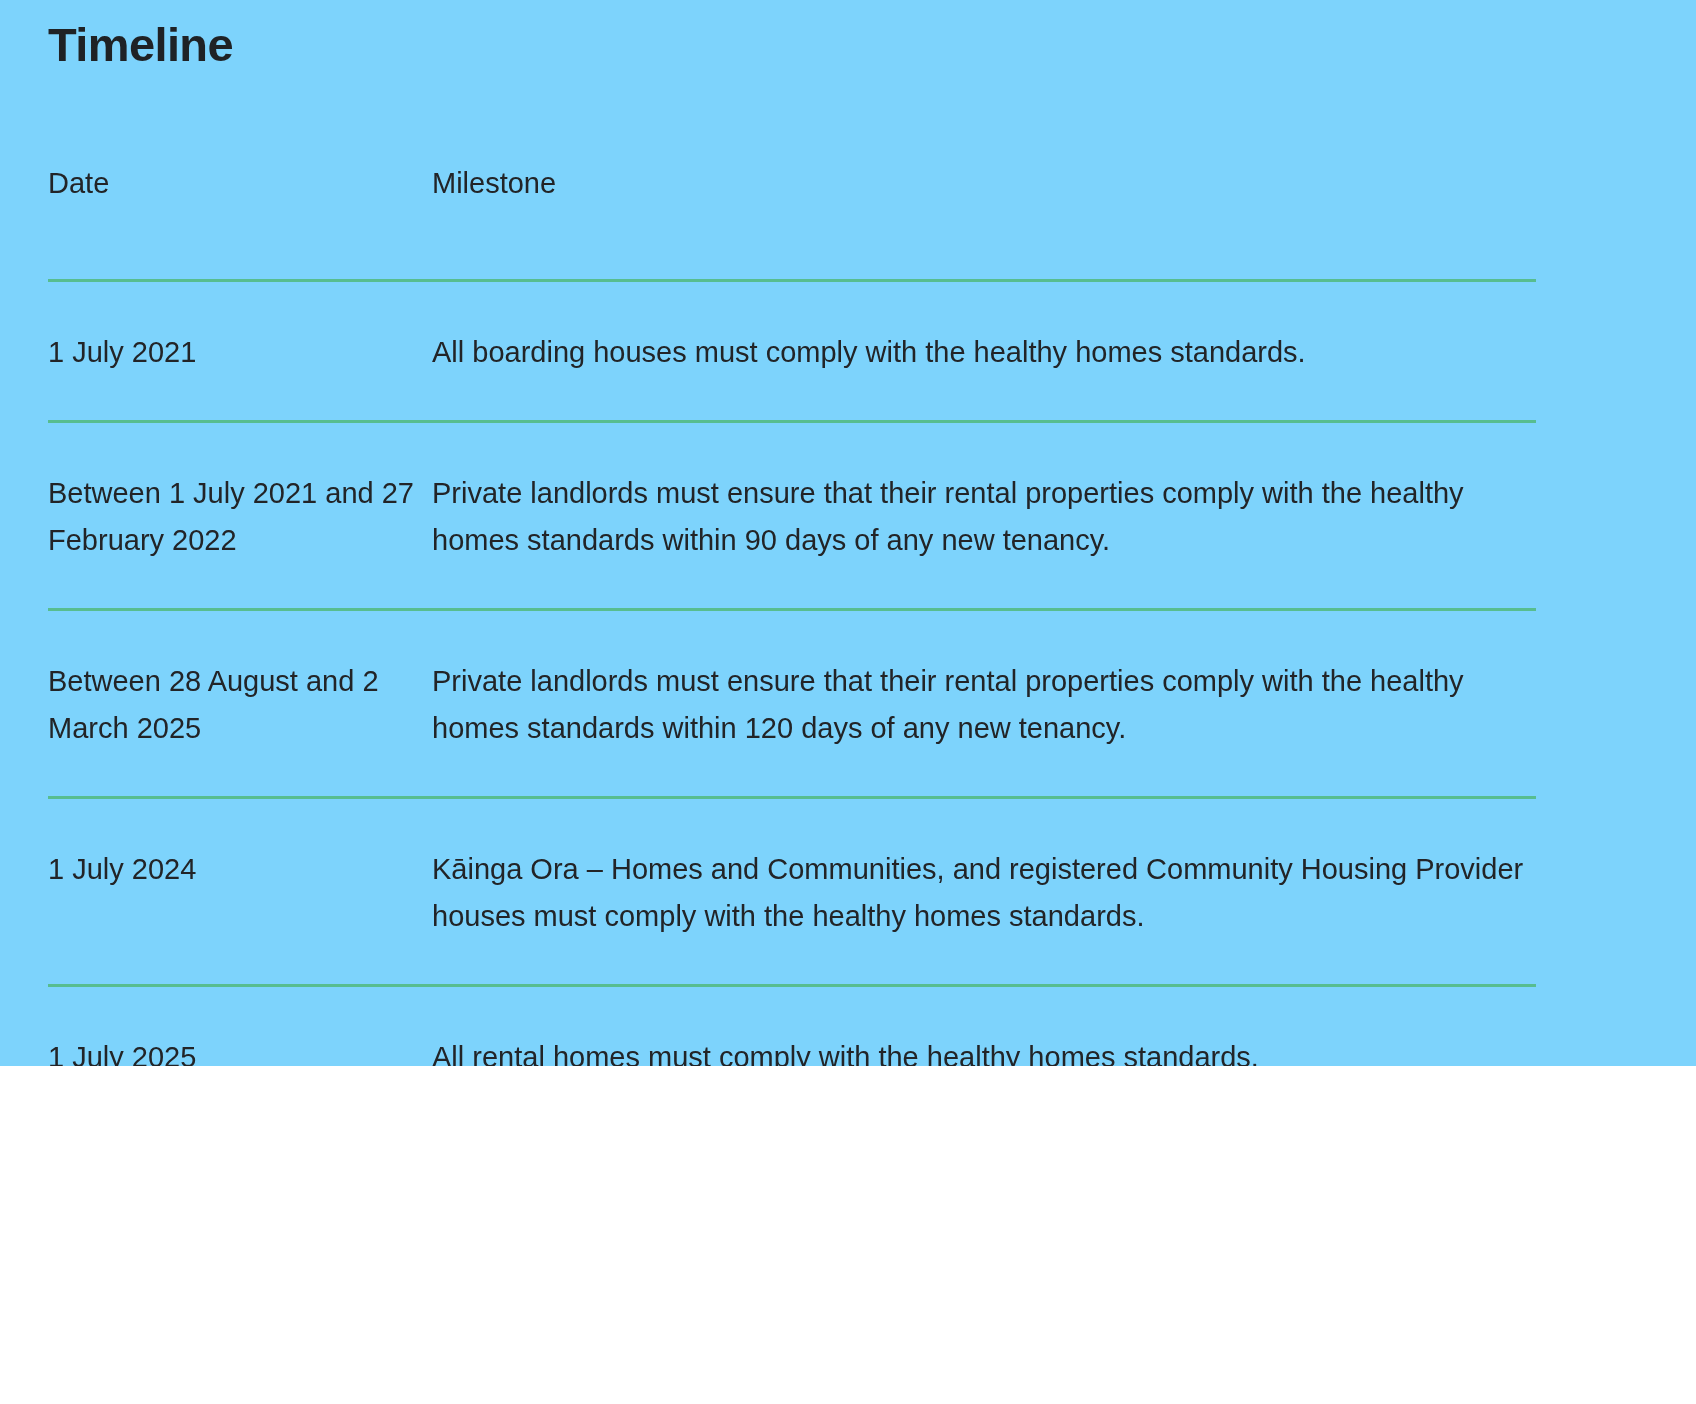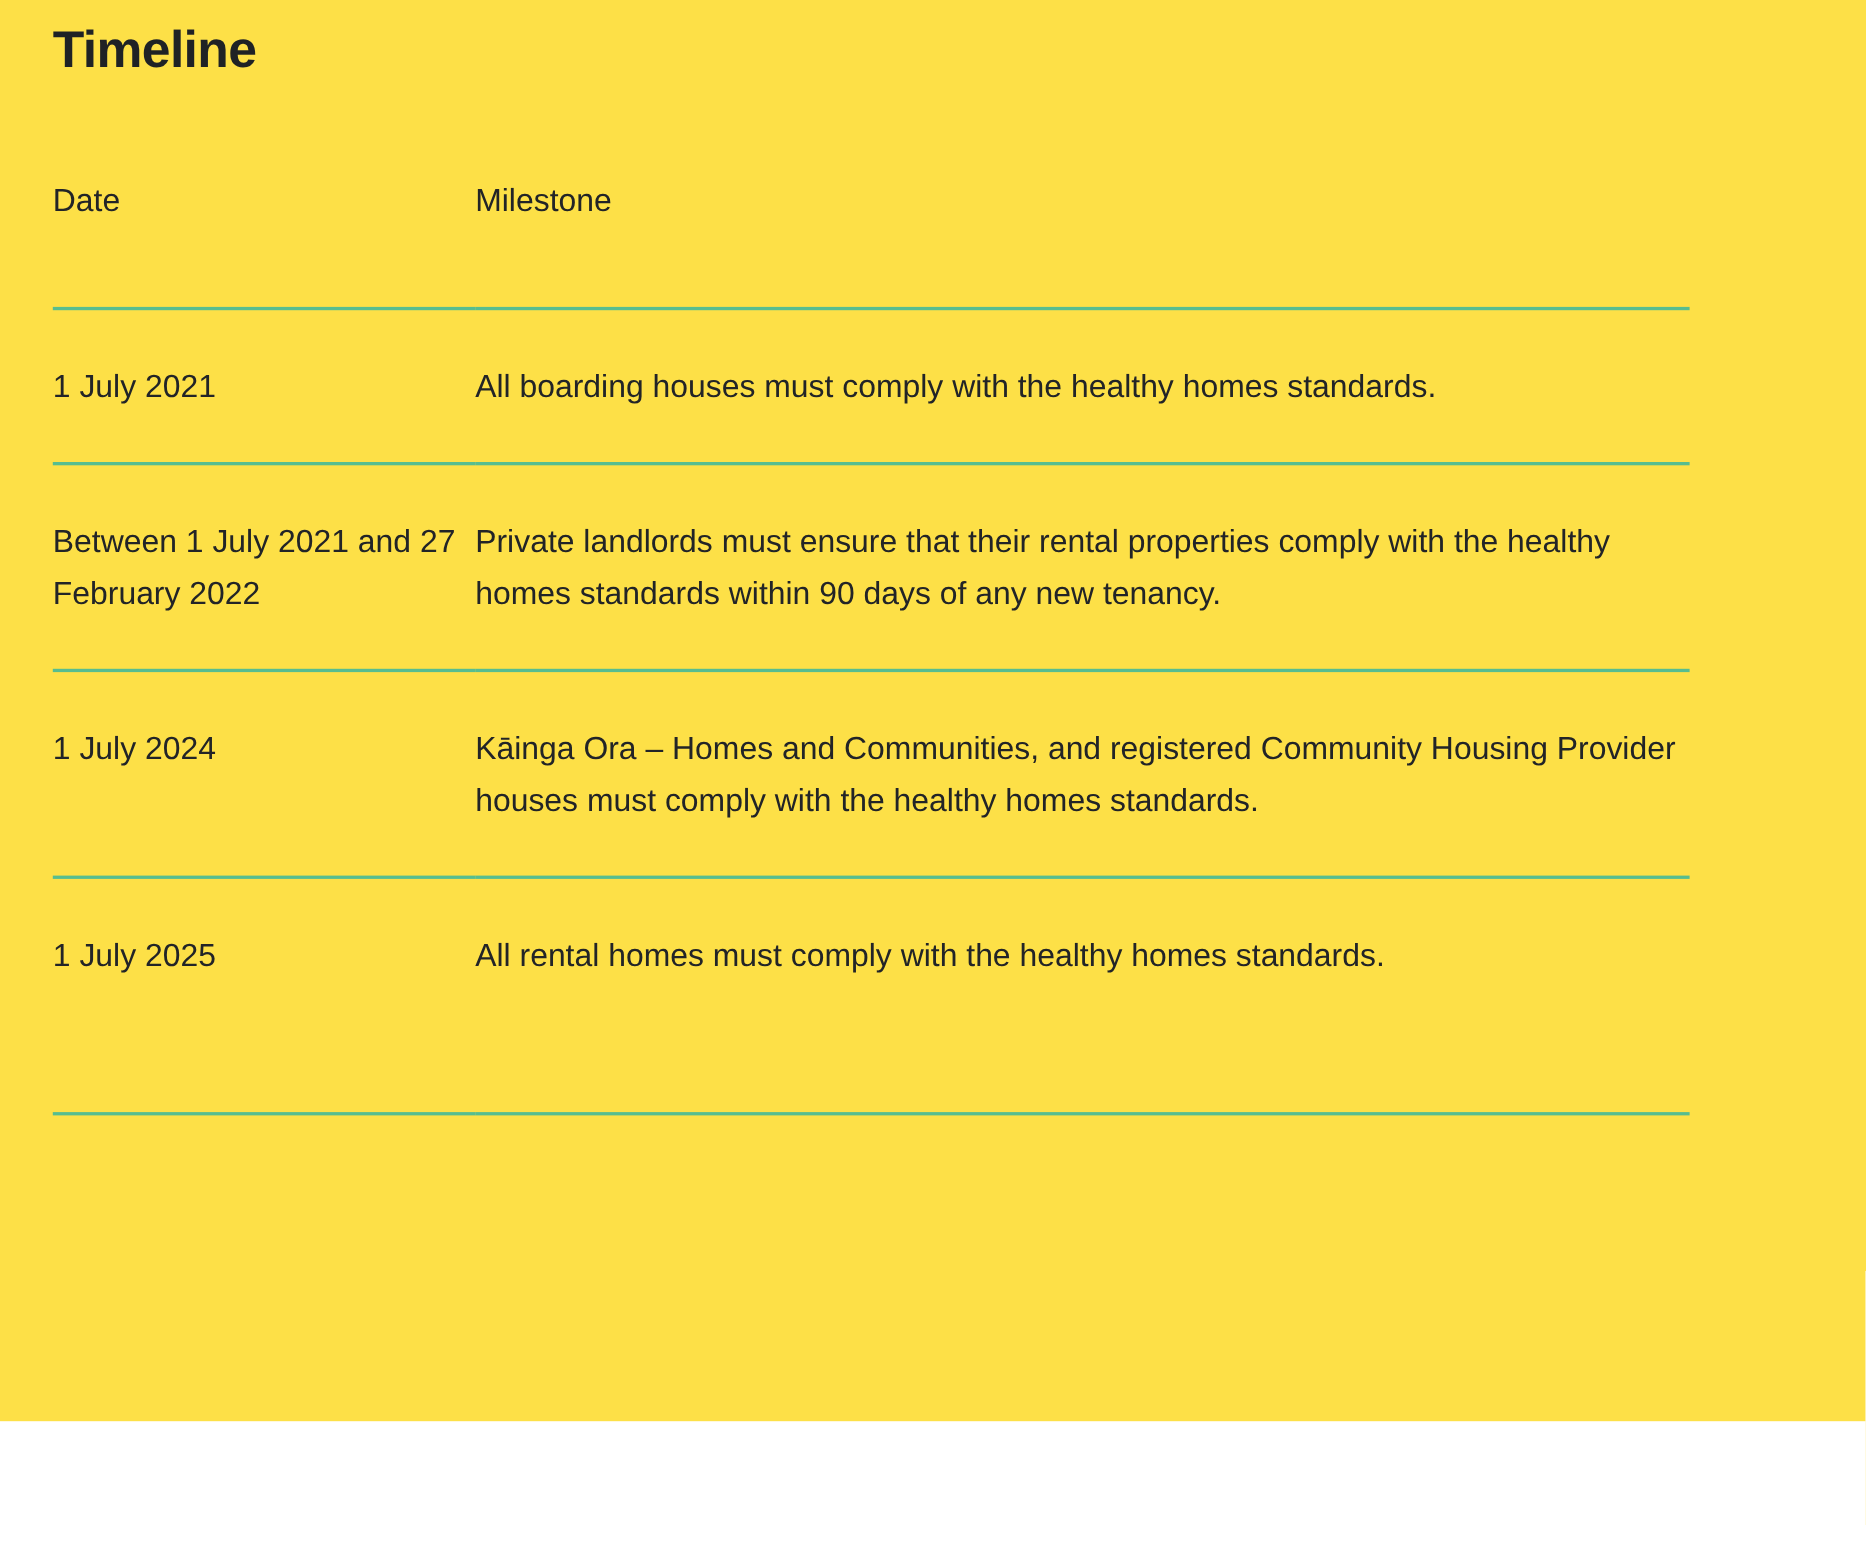--- a/index.html
+++ b/index.html
@@ -13,22 +13,22 @@
 
   body {
     font-family: "Liberation Sans", sans-serif;
     color: #222427;
     -webkit-font-smoothing: antialiased;
   }
 
   .page {
     position: relative;
     width: 1696px;
-    height: 1292px;
-    background: #fde047;
+    height: 1066px;
+    background: #7dd3fc;
     overflow: hidden;
   }
 
   .page-title {
     position: absolute;
     left: 48px;
     top: 18px;
     font-size: 47px;
     font-weight: bold;
     letter-spacing: -0.6px;
@@ -99,20 +99,24 @@
     <tbody>
       <tr>
         <td class="cell-date">1 July 2021</td>
         <td class="cell-stone">All boarding houses must comply with the healthy homes standards.</td>
       </tr>
       <tr>
         <td class="cell-date">Between 1 July 2021 and 27 February 2022</td>
         <td class="cell-stone">Private landlords must ensure that their rental properties comply with the healthy homes standards within 90 days of any new tenancy.</td>
       </tr>
       <tr>
+        <td class="cell-date">Between 28 August and 2 March 2025</td>
+        <td class="cell-stone">Private landlords must ensure that their rental properties comply with the healthy homes standards within 120 days of any new tenancy.</td>
+      </tr>
+      <tr>
         <td class="cell-date">1 July 2024</td>
         <td class="cell-stone">Kāinga Ora – Homes and Communities, and registered Community Housing Provider houses must comply with the healthy homes standards.</td>
       </tr>
       <tr>
         <td class="cell-date">1 July 2025</td>
         <td class="cell-stone">All rental homes must comply with the healthy homes standards.</td>
       </tr>
     </tbody>
   </table>
 

